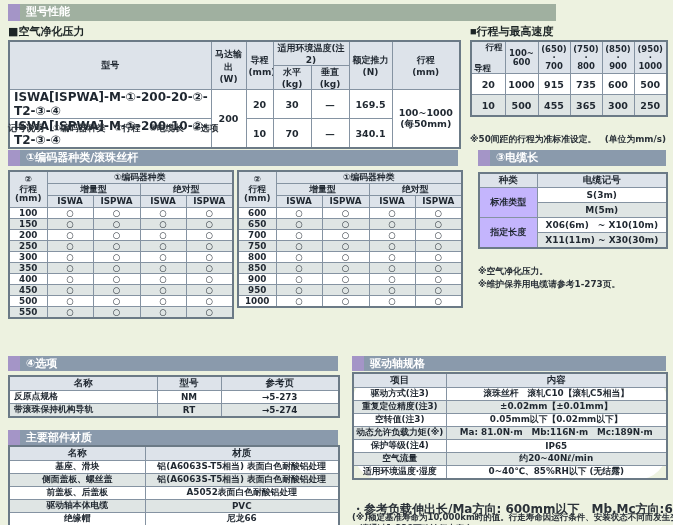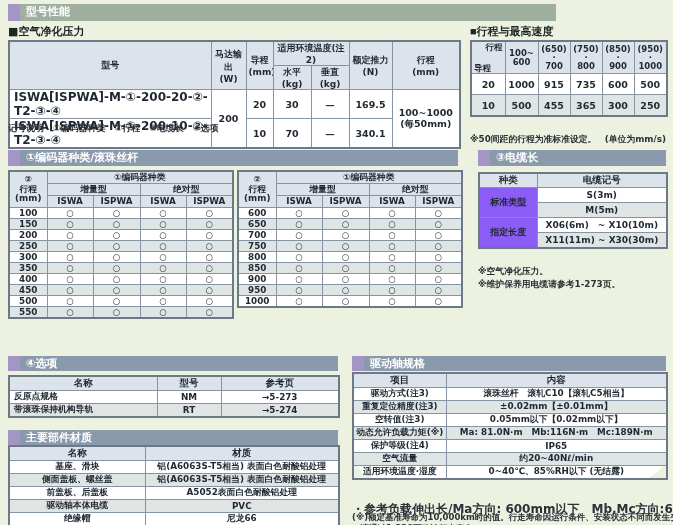--- a/index.html
+++ b/index.html
@@ -67,21 +67,21 @@
   .diag .t{position:absolute;top:1px;right:2px;font-size:8.5px;}
   .diag .b{position:absolute;bottom:1px;left:2px;font-size:8.5px;}
   
   .mx th{height:11px;font-size:8.8px;line-height:1;}
   .mx th.strokeHead{line-height:1.1;}
   .mx td{height:10px;font-size:8.8px;line-height:1;}
   .mx tbody tr:nth-child(even) td{background:#dfe5e4;}
   
   .cab th{height:12px;}
   .cab td{height:14px;text-align:left;padding-left:4px;font-size:9px;}
-  .cab td.rowhead{background:#8b5cf6;padding-left:2px;}
+  .cab td.rowhead{background:#c4b5fd;padding-left:2px;}
   .cab tr.alt td.val{background:#dfe5e4;}
   
   .opt th,.mat th,.spc th{height:12px;}
   .opt td,.mat td,.spc td{height:11px;font-size:8.8px;}
   .opt td:first-child{text-align:left;padding-left:4px;}
   .opt tbody tr:nth-child(even) td{background:#dfe5e4;}
   .mat td{text-align:left;padding-left:4px;}
   .mat tbody tr:nth-child(even) td{background:#dfe5e4;}
   .spc td{text-align:left;padding-left:4px;}
   .spc tbody tr:nth-child(even) td{background:#dfe5e4;}

